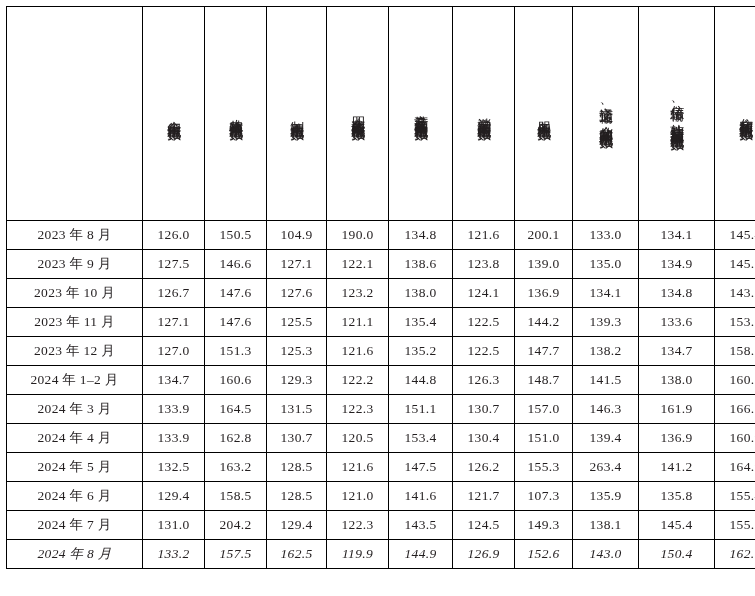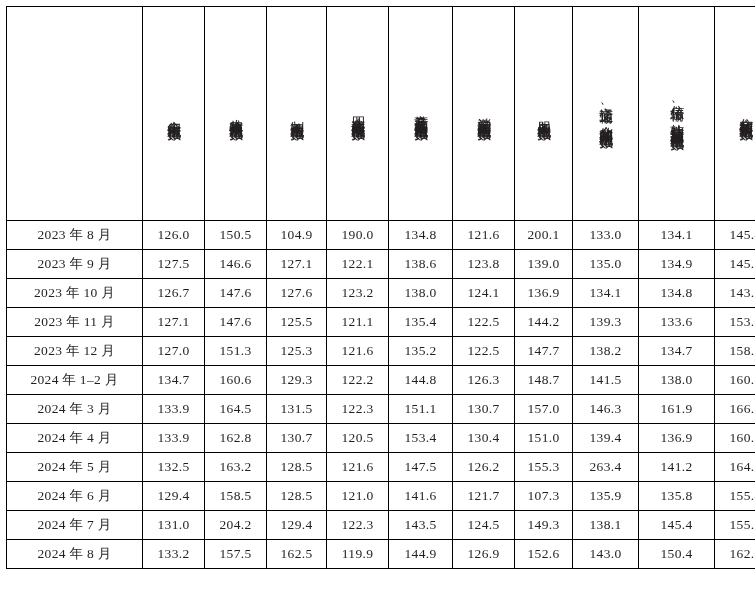--- a/index.html
+++ b/index.html
@@ -71,20 +71,21 @@
     font-size: 14px;
     letter-spacing: 0.3px;
     white-space: nowrap;
   }
   td.val {
     font-size: 14px;
     letter-spacing: 0.3px;
   }
   tbody tr:last-child td {
     border-bottom: 1px solid #000;
+    font-style: italic;
   }
 </style>
 </head>
 <body>
 
 <div class="sheet">
   <table class="data-table">
     <colgroup>
       <col style="width:136px">
       <col style="width:62px">

